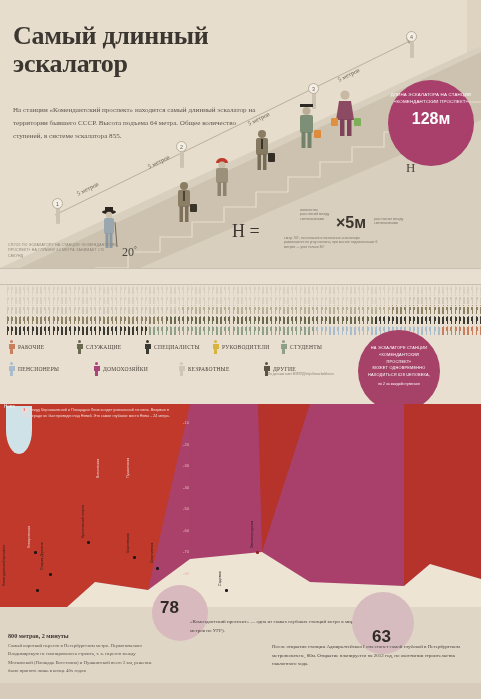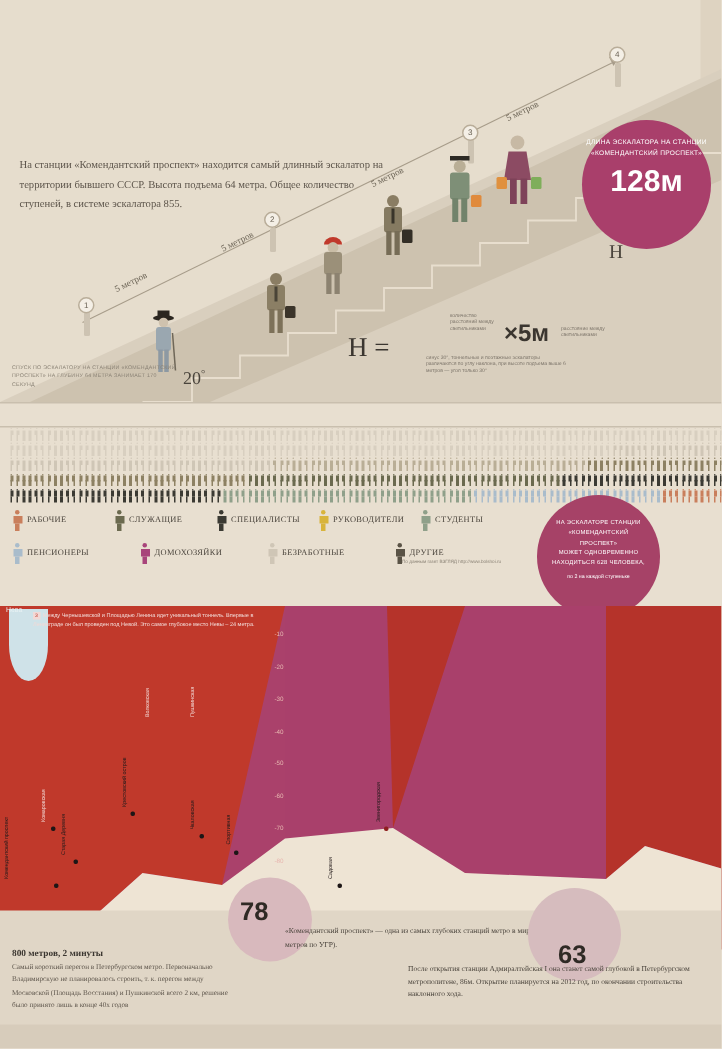--- a/index.html
+++ b/index.html
@@ -47,21 +47,21 @@
   
   .fig { position:absolute; }
 
   
   .circle-len { position:absolute; left:388px; top:80px; width:86px; height:86px;
                 border-radius:50%; background:#a93f6b;
                 color:#fff; text-align:center; }
   .circle-len .cap { margin-top:11px; font-size:4.4px; line-height:1.6;
                      font-family:"Liberation Sans",sans-serif;
                      letter-spacing:.2px; text-transform:uppercase; }
-  .circle-len .big { font-size:20px; font-weight:bold; margin-top:5px;
+  .circle-len .big { font-size:16px; font-weight:bold; margin-top:5px;
                      font-family:"Liberation Sans",sans-serif; }
 
   .h-letter { position:absolute; left:406px; top:160px; font-size:13px;
               color:#4a443c; font-family:"Liberation Serif",serif; }
 
   
   .formula { position:absolute; left:232px; top:200px; width:215px; height:60px;
              color:#3b3630; }
   .f-h { position:absolute; left:0; top:21px; font-size:18px; }
   .f-frac { position:absolute; left:26px; top:3px; width:66px; text-align:center; }
@@ -261,20 +261,21 @@
 
     <svg class="fig" style="left:330px;top:88px;" width="32" height="50" viewBox="0 0 32 50">
       <circle cx="15" cy="7" r="4.6" fill="#c7b9a4"></circle>
       <path d="M9,13 h12 l3,19 h-18 z" fill="#8c4b63"></path>
       <rect x="10" y="31" width="4.5" height="17" fill="#7e4259"></rect>
         <rect x="17" y="31" width="4.5" height="17" fill="#7e4259"></rect>
       <rect x="1" y="30" width="7" height="8" rx="1" fill="#e0913f"></rect>
       <rect x="24" y="30" width="7" height="8" rx="1" fill="#7fae5a"></rect>
     </svg>
 
+    <h1 class="title"><span>Самый длинный</span><br><span>эскалатор</span></h1>
     <div class="intro-a">На станции «Комендантский проспект»  находится самый длинный эскалатор на территории бывшего СССР. Высота подъема 64 метра. Общее количество ступеней, в системе эскалатора 855.</div>
 
     <div class="circle-len">
       <div class="cap">
         <div>ДЛИНА ЭСКАЛАТОРА НА СТАНЦИИ</div>
         <div>«КОМЕНДАНТСКИЙ ПРОСПЕКТ»</div>
       </div>
       <div class="big">128м</div>
     </div>
 

